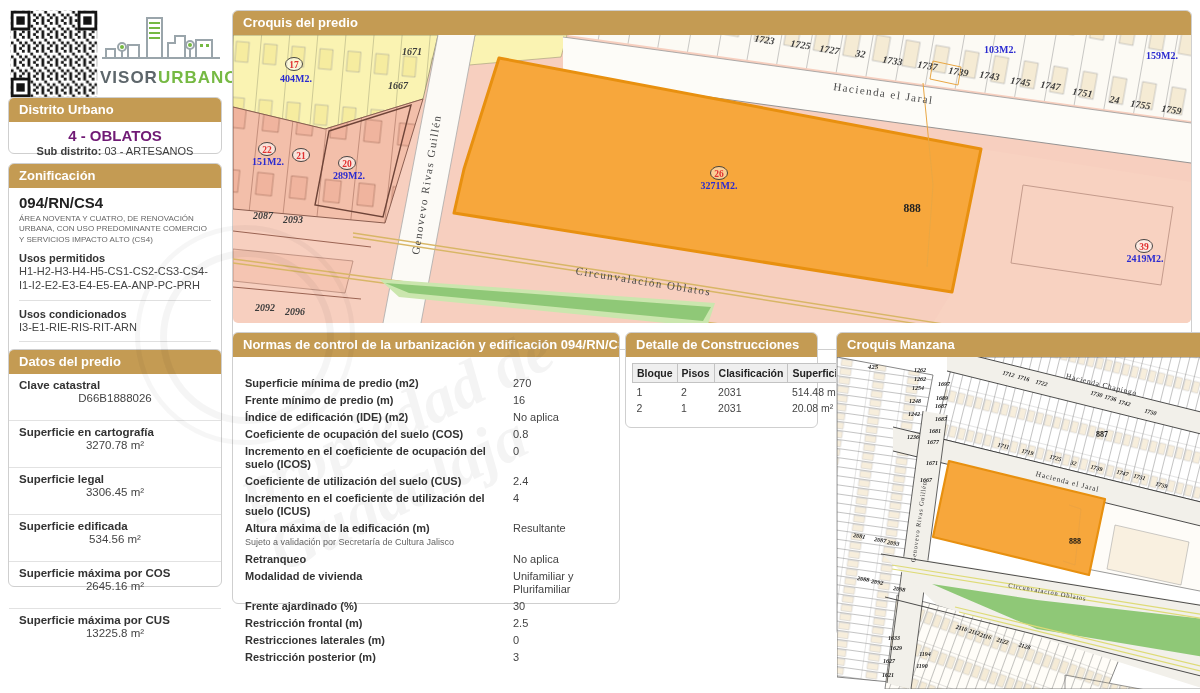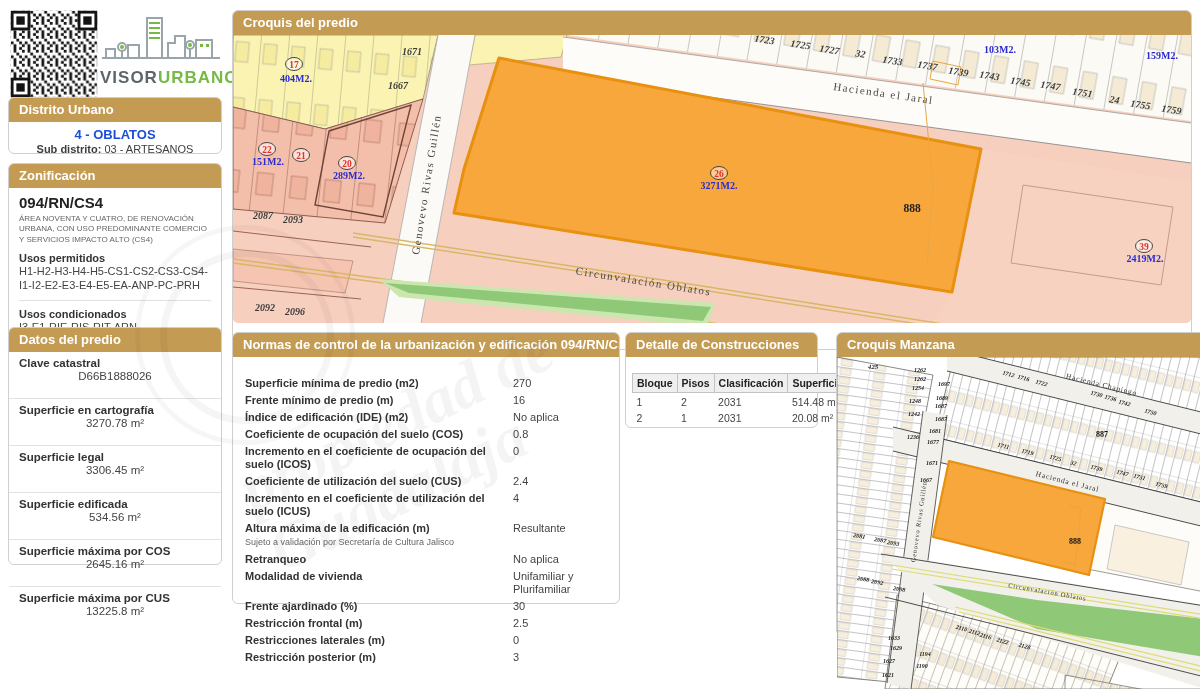--- a/index.html
+++ b/index.html
@@ -9,41 +9,41 @@
   }
   .panel{position:absolute;background:#fff;border:1px solid #cfcfcf;border-radius:6px;box-sizing:border-box;}
   .panel-header{background:#c49b53;color:#fff;font-weight:bold;font-size:13px;line-height:24px;height:24px;
     padding:0 10px;border-radius:5px 5px 0 0;white-space:nowrap;overflow:hidden;}
   
   .qr{position:absolute;left:8px;top:8px;}
   .logo{position:absolute;left:100px;top:14px;width:122px;text-align:center;}
   .logo-text{font-weight:bold;font-size:17px;letter-spacing:1px;color:#5d666b;margin-top:-2px;}
   .logo-text .green{color:#76b943;}
   .distrito-body{text-align:center;padding:5px 6px 6px;}
-  .distrito-name{font-size:13px;font-weight:bold;color:#1d4ed8;}
+  .distrito-name{font-size:15px;font-weight:bold;color:#701a75;}
   .distrito-sub{font-size:11px;margin-top:1px;}
   .distrito-sub b{font-weight:bold;}
   .zon-body{padding:6px 10px 8px;}
   .zon-code{font-size:15px;font-weight:bold;color:#222;}
   .zon-desc{font-size:8px;color:#666;line-height:1.3;margin-top:3px;text-transform:uppercase;}
   .zon-label{font-size:11px;font-weight:bold;margin-top:7px;color:#333;}
   .zon-value{font-size:11px;color:#444;line-height:1.25;margin-top:1px;}
   .divider{border-top:1px solid #e0e0e0;margin:7px 0 0;}
   .datos-row{padding:5px 10px 16px;border-bottom:1px solid #e2e2e2;}
   .datos-row:last-child{border-bottom:none;}
   .datos-label{font-size:11.5px;font-weight:bold;color:#333;}
   .datos-value{font-size:11.5px;color:#444;margin-top:1px;text-align:center;}
   
   .normas-body{padding:18px 0 4px;}
   .norma-row{display:flex;padding:2px 12px;align-items:flex-start;}
   .norma-label{flex:0 0 268px;font-size:11px;font-weight:bold;color:#333;line-height:13px;}
   .norma-note{font-size:9px;font-weight:normal;color:#666;margin-top:1px;}
   .norma-value{flex:1;font-size:11px;color:#444;line-height:13px;}
   
-  .constr-body{padding:16px 6px;}
+  .constr-body{padding:6px 6px;}
   table.constr{border-collapse:collapse;width:100%;font-size:10.5px;}
   table.constr th{border:1px solid #c3c3c3;background:#efefef;font-weight:bold;padding:3px 4px;text-align:left;color:#222;}
   table.constr td{padding:3px 4px 1px;color:#444;}
   
   .map-wrap{overflow:hidden;border-radius:0 0 5px 5px;line-height:0;}
   .mnum{font-family:"Liberation Serif",serif;font-style:italic;font-weight:bold;font-size:10px;fill:#3c3c3c;}
   .mblue{font-family:"Liberation Serif",serif;font-weight:bold;font-size:10px;fill:#2b2bd0;}
   .mred{font-family:"Liberation Serif",serif;font-weight:bold;font-size:9.5px;fill:#e03030;}
   .mstreet{font-family:"Liberation Serif",serif;font-size:11px;fill:#4a4a4a;letter-spacing:1.5px;}
   .mbold{font-family:"Liberation Serif",serif;font-weight:bold;font-size:11.5px;fill:#222;}
@@ -143,21 +143,21 @@
     <div class="zon-value">H1-H2-H3-H4-H5-CS1-CS2-CS3-CS4-I1-I2-E2-E3-E4-E5-EA-ANP-PC-PRH</div>
     <div class="divider"></div>
     <div class="zon-label">Usos condicionados</div>
     <div class="zon-value">I3-E1-RIE-RIS-RIT-ARN</div>
     <div class="divider"></div>
     <div class="zon-label">Ubicación</div>
     <div class="zon-value">RIVAS GUILLEN GENOVEVO 0</div>
   </div>
 </div>
 
-<div class="panel" style="left:8px;top:327px;width:214px;height:238px;">
+<div class="panel" style="left:8px;top:349px;width:214px;height:238px;">
   <div class="panel-header">Datos del predio</div>
   <div>
     <div class="datos-row">
       <div class="datos-label">Clave catastral</div>
       <div class="datos-value">D66B1888026</div>
     </div>
     <div class="datos-row">
       <div class="datos-label">Superficie en cartografía</div>
       <div class="datos-value">3270.78 m²</div>
     </div>

